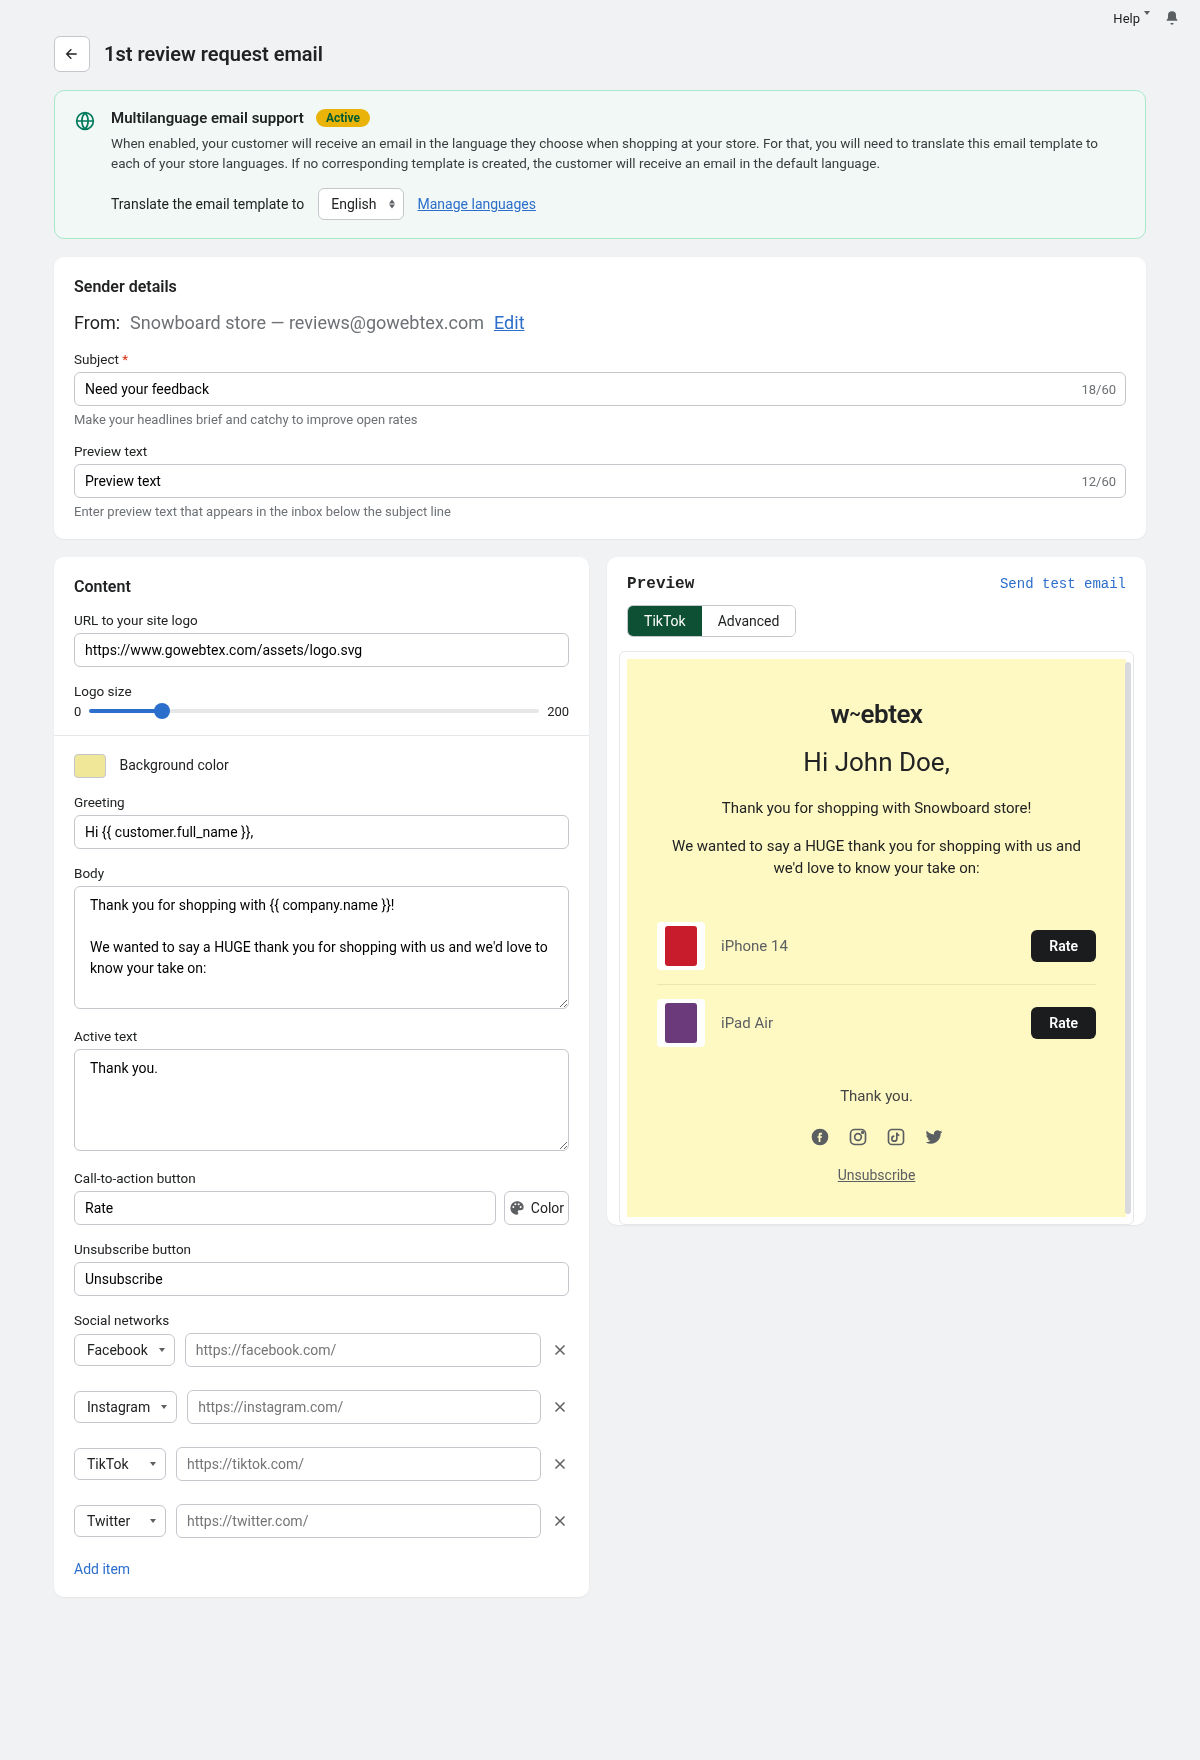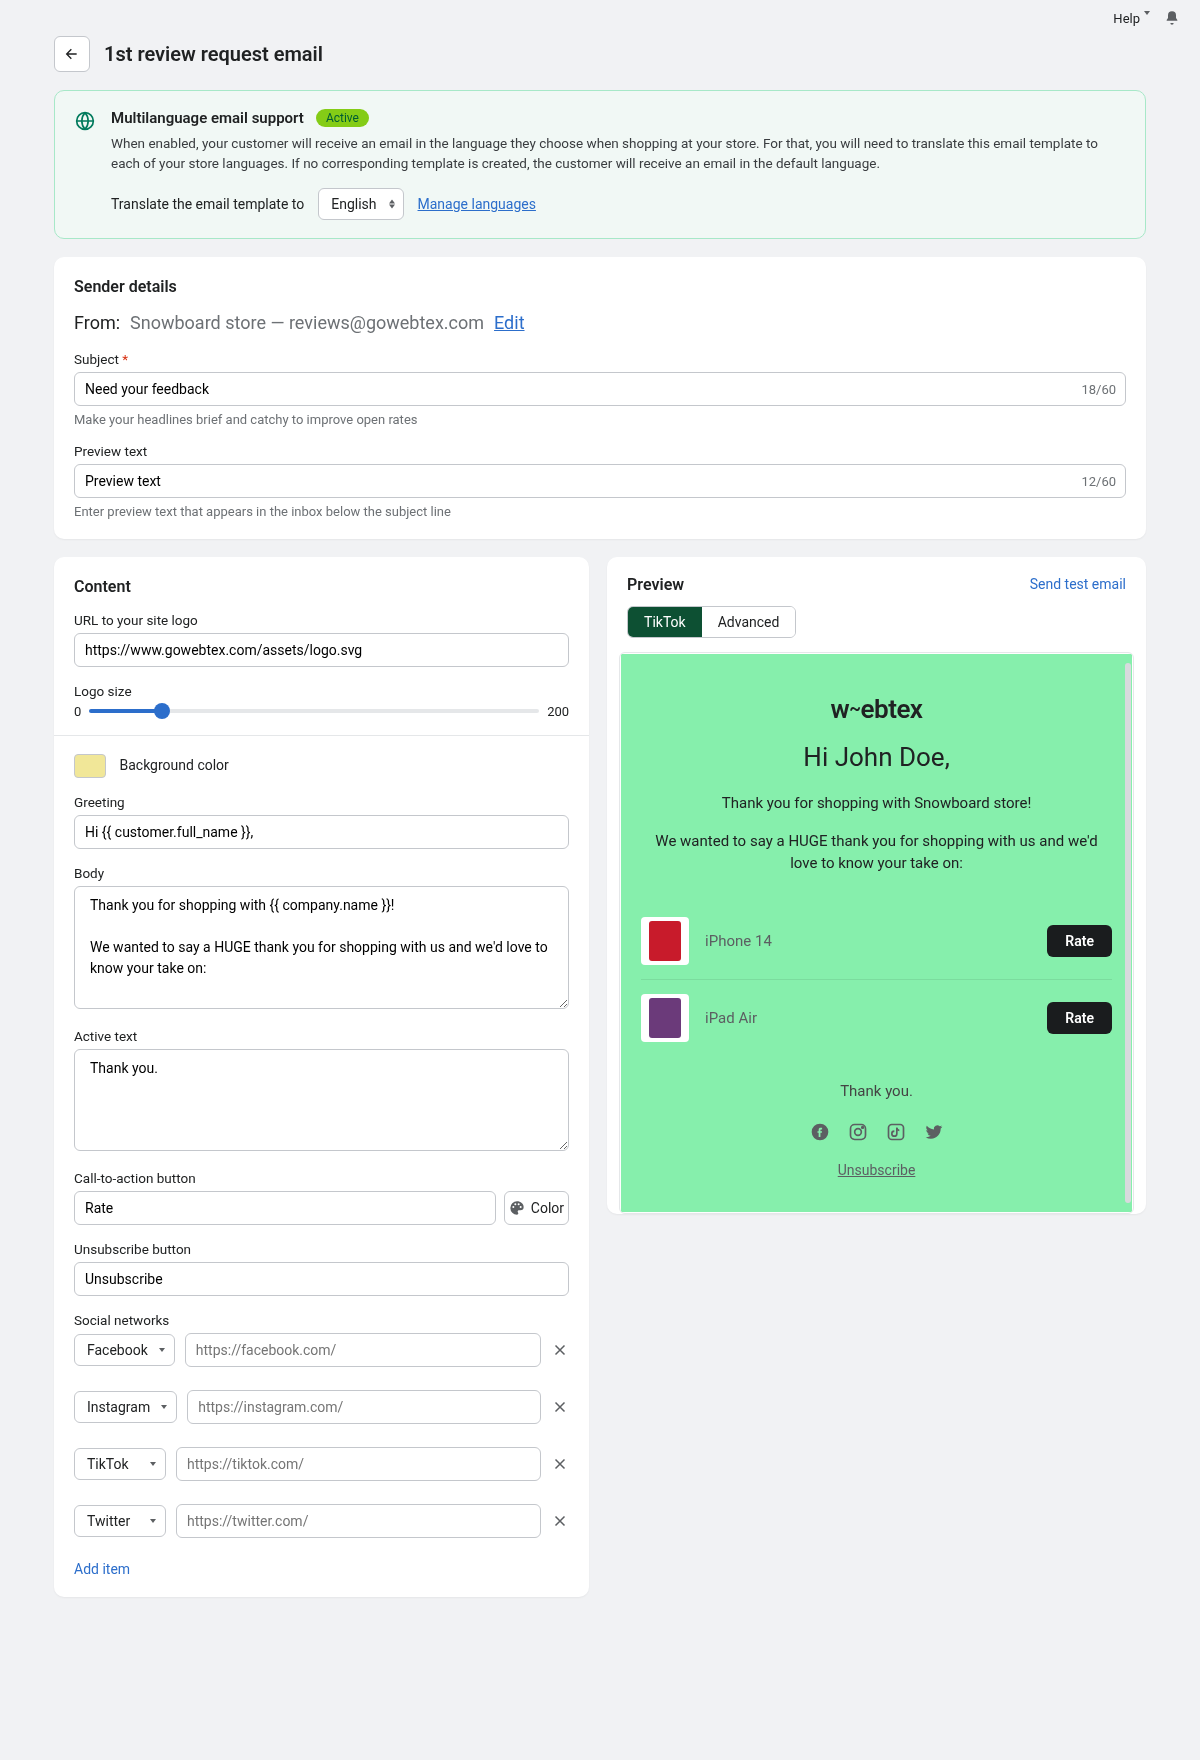--- a/index.html
+++ b/index.html
@@ -9,21 +9,21 @@
   .bell { width:16px; height:16px; }
   .page { padding: 0 24px 40px; max-width: 1140px; margin: 0 auto; }
   .page-header { display:flex; align-items:center; gap:14px; margin-bottom:18px; }
   .back-btn { width:36px; height:36px; border:1px solid #c4c7cc; border-radius:6px; background:#fff; display:flex; align-items:center; justify-content:center; cursor:pointer; }
   .page-title { font-size:20px; font-weight:600; }
 
   .banner { border:1px solid #a7e8c8; background:#f1f8f5; border-radius:10px; padding:18px 20px; display:flex; gap:16px; margin-bottom:18px; }
   .banner-icon { width:20px; height:20px; flex-shrink:0; margin-top:2px; }
   .banner-title-row { display:flex; align-items:center; gap:12px; margin-bottom:6px; }
   .banner-title { font-weight:600; font-size:15px; }
-  .badge { background:#84cc16; color:#005c33; font-size:12px; padding:2px 10px; border-radius:10px; }
+  .badge { background:#eab308; color:#005c33; font-size:12px; padding:2px 10px; border-radius:10px;font-weight:bold; }
   .banner-desc { font-size:13.5px; line-height:1.5; color:#3a3d40; margin-bottom:14px; }
   .banner-row { display:flex; align-items:center; gap:14px; font-size:14px; }
   .select { border:1px solid #c4c7cc; background:#fff; border-radius:6px; padding:7px 26px 7px 12px; position:relative; font-size:14px; cursor:pointer; }
   .select::after { content:""; position:absolute; right:10px; top:50%; transform:translateY(-50%); width:0; height:0; }
   .select .carets { position:absolute; right:8px; top:50%; transform:translateY(-50%); display:flex; flex-direction:column; gap:1px;}
   .caret-up, .caret-down { width:0; height:0; border-left:3px solid transparent; border-right:3px solid transparent;}
   .caret-up { border-bottom:4px solid #5c5f62;}
   .caret-down { border-top:4px solid #5c5f62;}
   .link { color:#2c6ecb; text-decoration:underline; cursor:pointer; }
 
@@ -59,29 +59,29 @@
   .palette { width:16px; height:16px; }
 
   .social-row { display:flex; align-items:center; gap:10px; margin-bottom:23px;}
   .social-select { border:1px solid #c4c7cc; border-radius:6px; padding:7px 26px 7px 12px; background:#fff; font-size:14px; position:relative; min-width:92px; cursor:pointer;}
   .social-select .caret-down { position:absolute; right:9px; top:50%; transform:translateY(-50%);}
   .social-input { flex:1; }
   .remove-x { width:18px; height:18px; cursor:pointer; color:#5c5f62; }
 
   .add-link { color:#2c6ecb; font-size:14px; cursor:pointer; }
 
-  .preview-head { display:flex; justify-content:space-between; align-items:center; padding:18px 20px 12px;}
+  .preview-head { display:flex; justify-content:space-between; align-items:center; padding:18px 20px 12px;font-family:Liberation Mono, monospace;}
   .preview-title { font-size:16px; font-weight:600; }
   .seg { display:flex; margin:0 20px; border:1px solid #c4c7cc; border-radius:6px; overflow:hidden; width:fit-content; margin-bottom:14px;}
   .seg-btn { padding:7px 16px; font-size:14px; background:#fff; cursor:pointer; }
   .seg-btn.active { background:#0d5033; color:#fff; }
 
   .preview-body { margin:0 12px 14px; border:1px solid #e5e7e9; border-radius:6px; overflow:auto; max-height:700px; position:relative;}
   .preview-scroll { position:absolute; right:2px; top:10px; bottom:10px; width:6px; background:#d8dadd; border-radius:3px;}
-  .email { background:#86efac; padding:40px 20px 34px; text-align:center; margin:1px;}
+  .email { background:#fef9c3; padding:40px 30px 34px; text-align:center; margin:7px;}
   .logo-text { font-size:26px; font-weight:600; letter-spacing:-0.5px; margin-bottom:18px;}
   .tilde { display:inline-block; transform:translateY(-4px); font-size:18px; }
   .greet { font-size:26px; margin-bottom:22px; }
   .body1 { font-size:15px; margin-bottom:18px; }
   .body2 { font-size:15px; line-height:1.5; margin-bottom:28px; }
   .prod { display:flex; align-items:center; gap:16px; padding:14px 0; border-bottom:1px solid rgba(0,0,0,0.08); text-align:left;}
   .prod:last-of-type { border-bottom:none; }
   .thumb { width:48px; height:48px; background:#fff; border-radius:4px; display:flex; align-items:center; justify-content:center; }
   .thumb-inner { width:32px; height:40px; border-radius:3px; }
   .prod-name { flex:1; color:#5c5f62; font-size:15px;}

